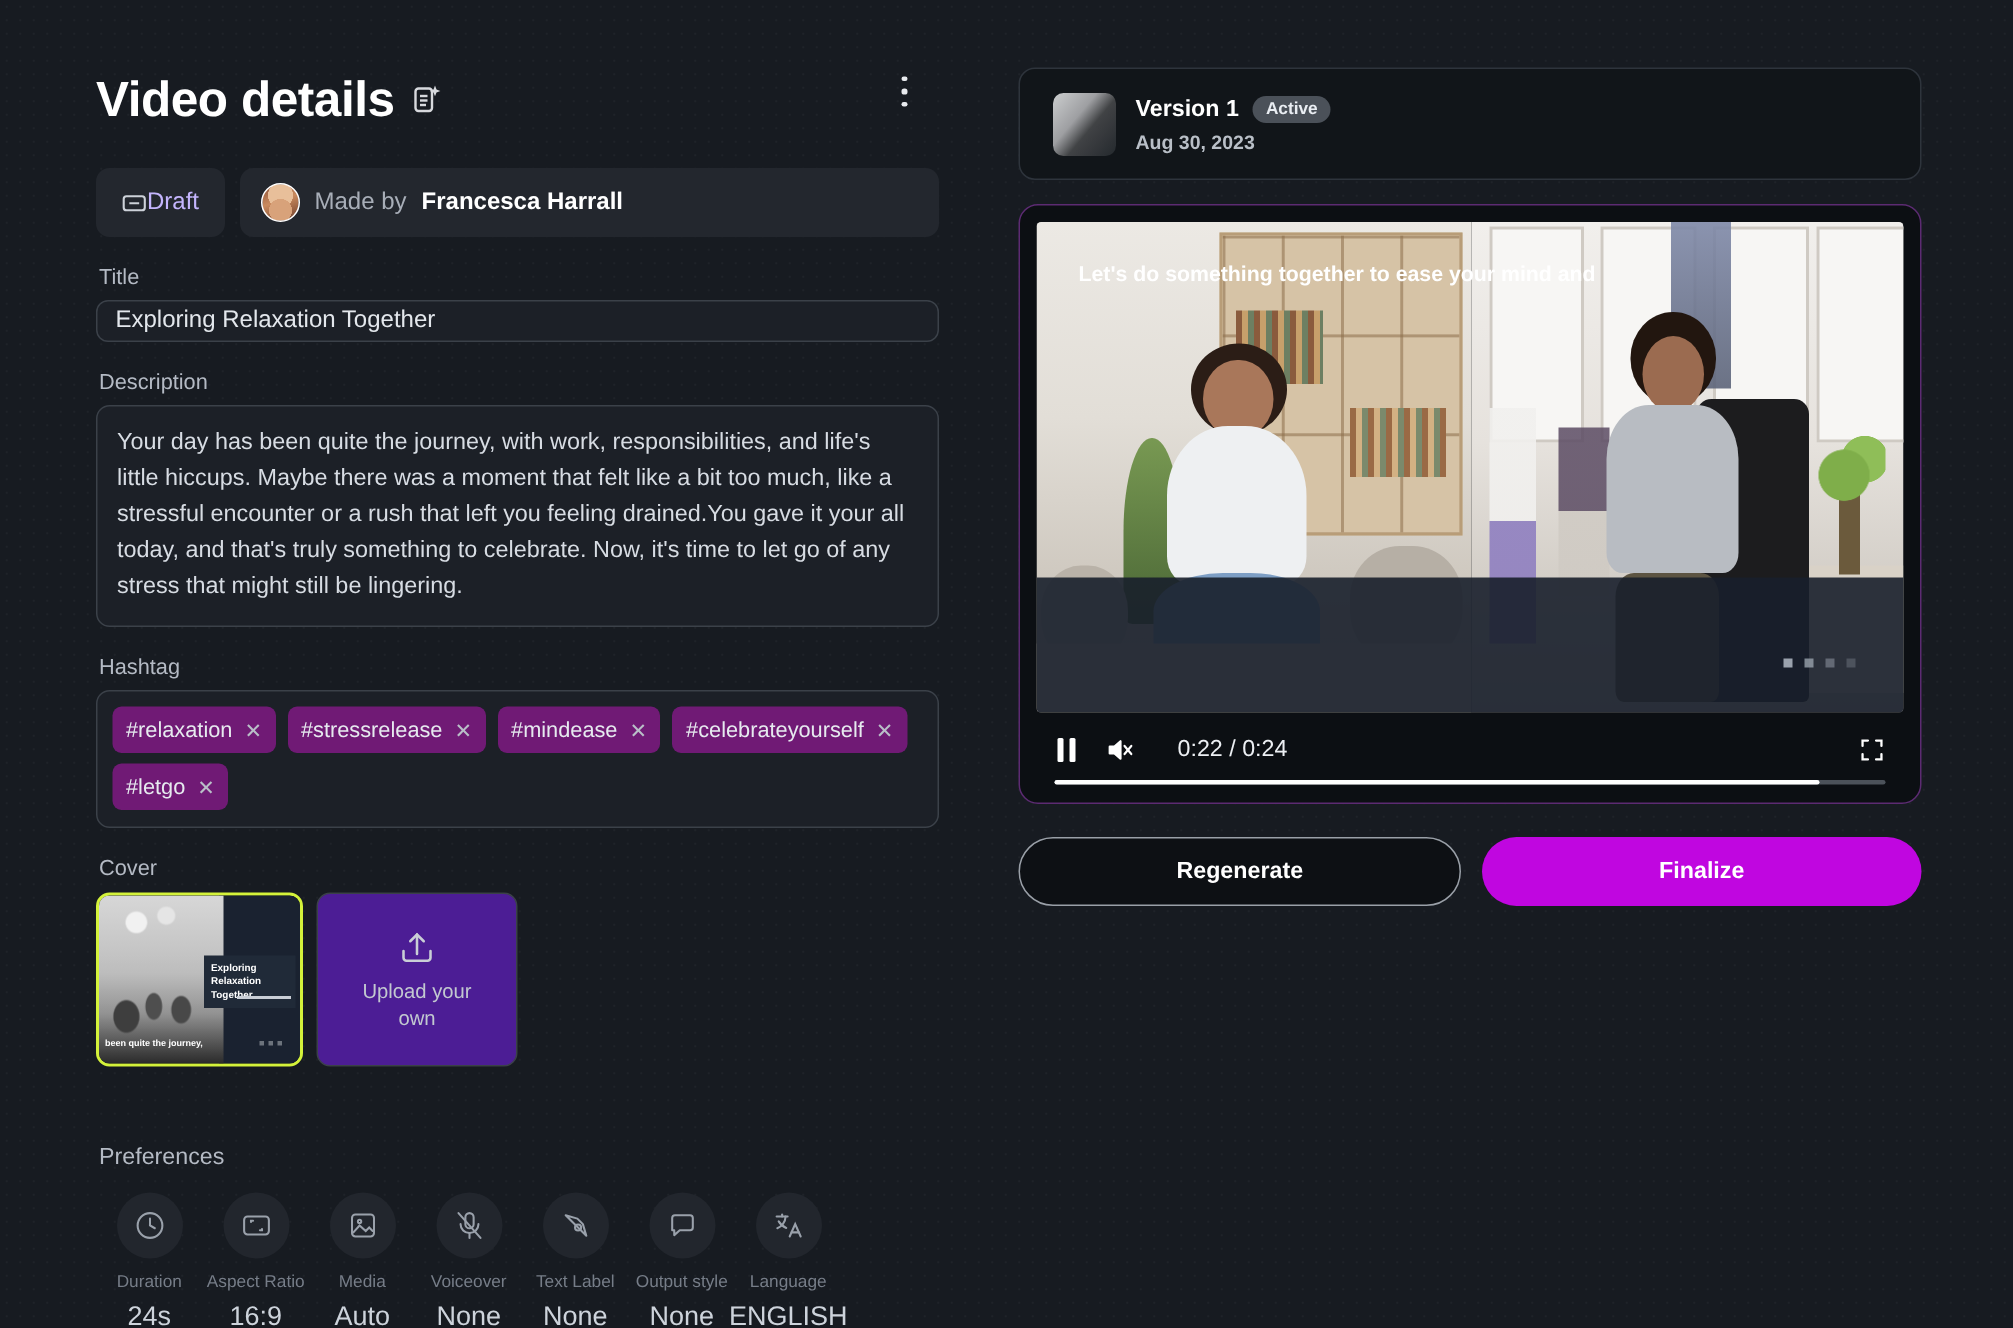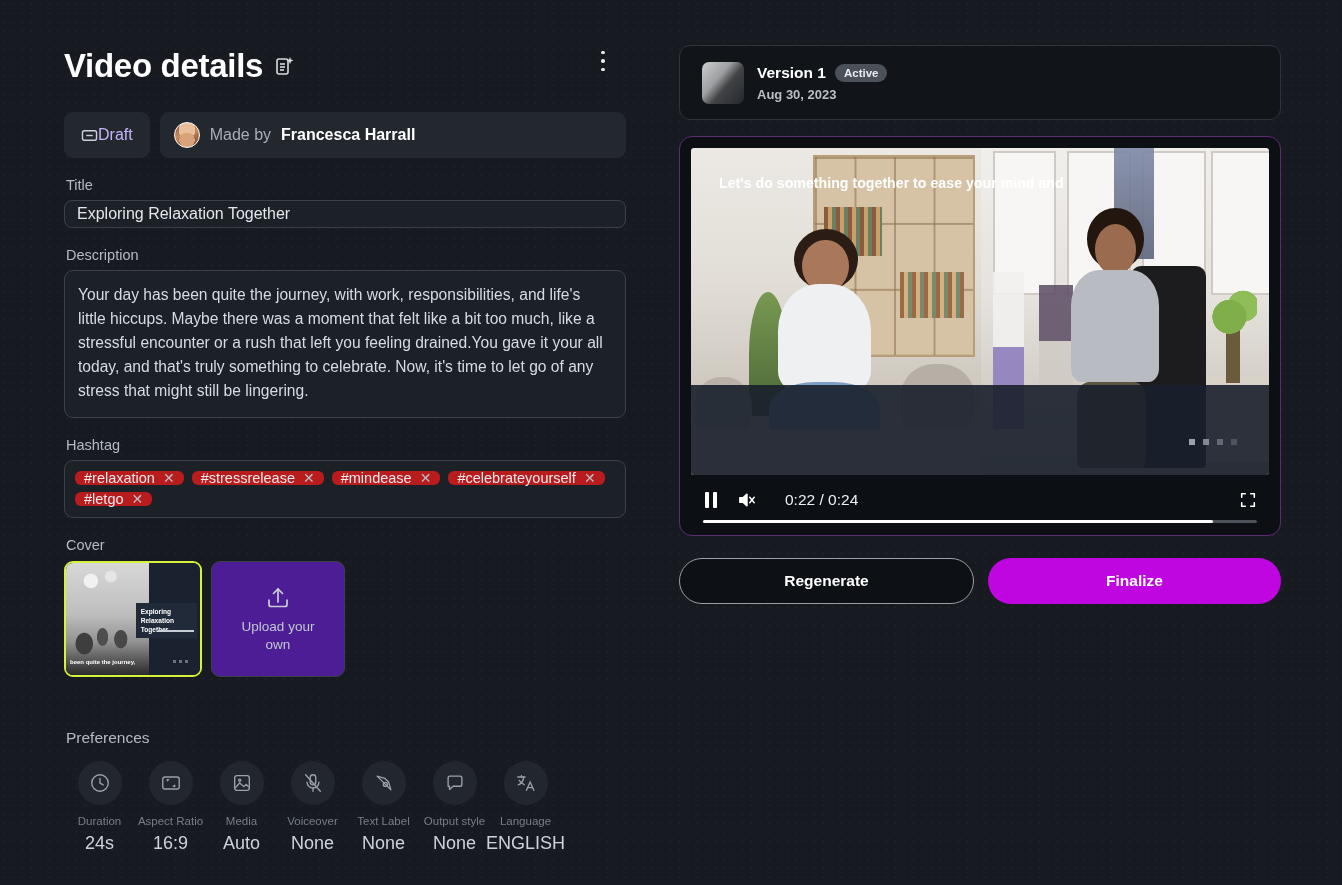--- a/index.html
+++ b/index.html
@@ -66,21 +66,21 @@
     width: 100%; background: #1c2027; border: 1px solid #3b4149;
     border-radius: 9px; padding: 12px 13px 14px;
     color: #d7dce3; font-size: 15.6px; line-height: 24px;
   }
   .tags-box {
     width: 100%; background: #1c2027; border: 1px solid #3b4149;
     border-radius: 9px; padding: 10px 10px 11px;
     display: flex; flex-wrap: wrap; gap: 7px 8px;
   }
   .tag {
-    background: #b91c1c; border-radius: 6px; height: 14px;
+    background: #701a75; border-radius: 6px; height: 31px;
     display: flex; align-items: center; gap: 8px; padding: 0 9px;
     color: #e6eaef; font-size: 14.5px;
   }
   .tag .x { color: #b9bfc8; font-size: 14px; cursor: pointer; line-height: 1; }
 
   
   .cover-row { display: flex; gap: 9px; margin-top: 8px; }
   .cover-thumb {
     width: 138px; height: 116px; border-radius: 9px;
     border: 2.5px solid #d4f23a; overflow: hidden; position: relative;

